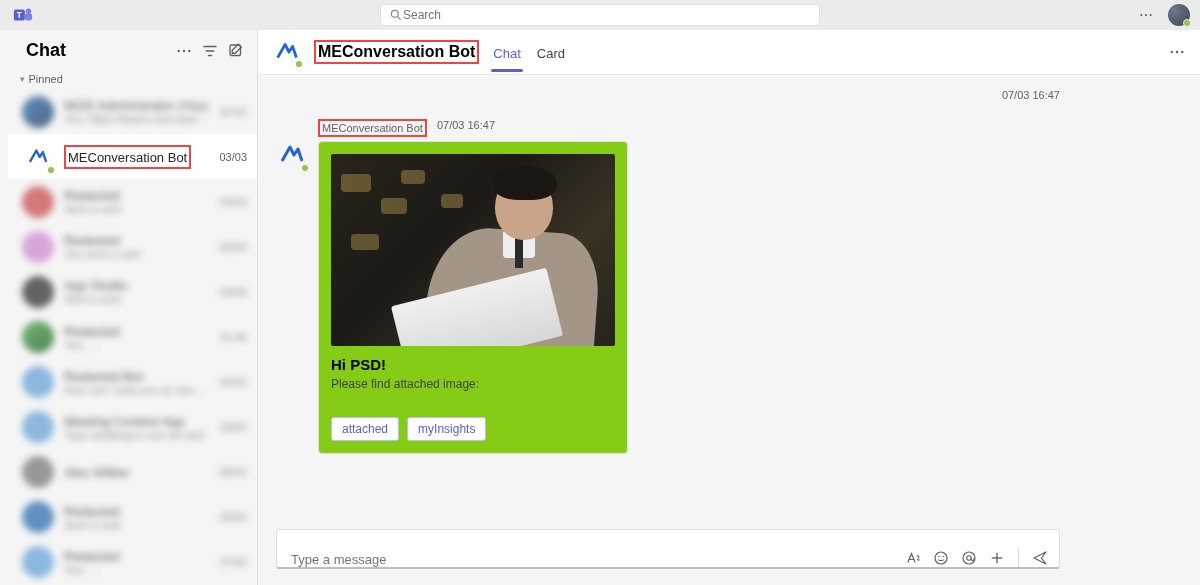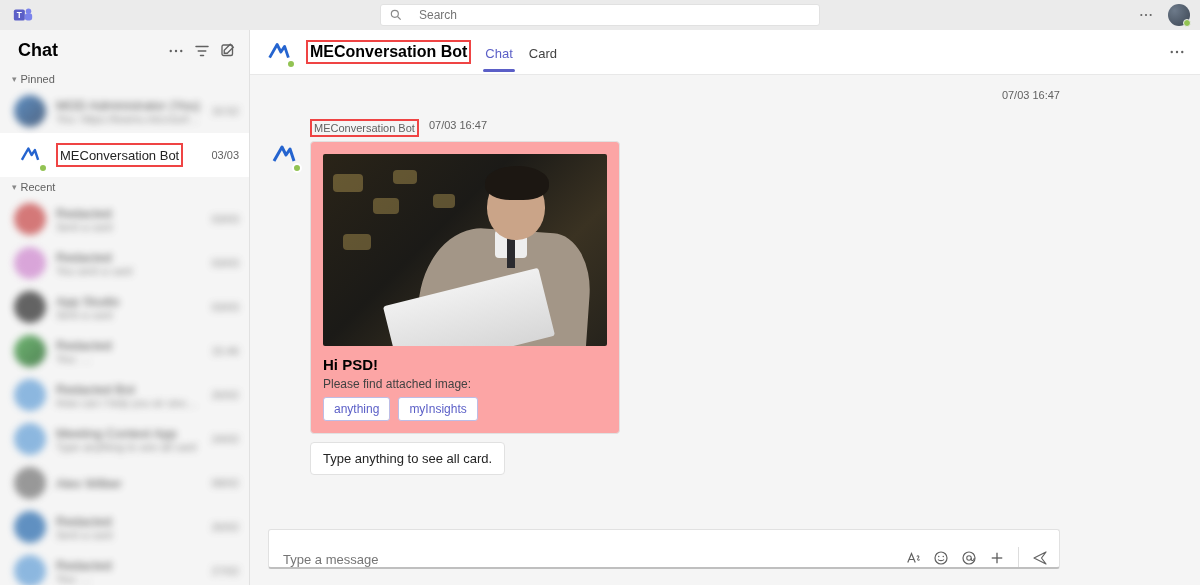--- a/index.html
+++ b/index.html
@@ -1,27 +1,27 @@
 <!DOCTYPE html>
 <html><head>
 <meta charset="utf-8">
 <style>
   * { box-sizing: border-box; margin: 0; padding: 0; font-family: "Segoe UI", Arial, sans-serif; }
   body { background: #f5f5f5; width: 1200px; height: 585px; overflow: hidden; }
 
   
   .topbar { height: 30px; background: #ebebeb; display: flex; align-items: center; position: relative; }
   .teams-logo { width: 22px; height: 22px; margin-left: 12px; color:#5b5fc7; }
-  .search-wrap { position: absolute; left: 50%; transform: translateX(-50%); width: 440px; height: 22px; background: #fff; border: 1px solid #e1e1e1; border-radius: 3px; display: flex; align-items: center; padding: 0 8px; gap:16px; }
+  .search-wrap { position: absolute; left: 50%; transform: translateX(-50%); width: 440px; height: 22px; background: #fff; border: 1px solid #e1e1e1; border-radius: 3px; display: flex; align-items: center; padding: 0 8px; gap:0; }
   .search-wrap input { border: none; outline: none; font-size: 12px; flex:1; color:#333; }
   .top-right { position: absolute; right: 10px; display: flex; align-items: center; gap:14px; }
   .avatar { width: 22px; height: 22px; border-radius: 50%; background: radial-gradient(circle at 30% 30%, #6d7a8a, #3b4552); position: relative; }
   .presence-dot{position:absolute;right:-1px;bottom:-1px;width:8px;height:8px;border-radius:50%;background:#92c353;border:1.5px solid #ebebeb;}
 
-  main { display: flex; height: 555px; }
+  main { display: flex; height: 555px; padding-left: 8px; }
 
   
   .sidebar { width: 250px; background:#f5f5f5; border-right:1px solid #e1e1e1; display:flex; flex-direction:column; }
   .sidebar-head { display:flex; align-items:center; padding:10px 12px 8px 18px; }
   .sidebar-title { font-size:18px; font-weight:700; flex:1; }
   .sidebar-head .icn { width:18px; height:18px; color:#616161; margin-left:8px; }
   .section-label{font-size:11px; color:#616161; padding:4px 12px; display:flex; align-items:center; gap:4px;text-align:center;}
   .section-label::before{content:"▾"; font-size:9px; color:#888;}
 
   .chat-item{ display:flex; align-items:center; padding:6px 10px 6px 14px; height:46px; gap:10px; }
@@ -50,33 +50,33 @@
   .scroll{ flex:1; overflow:auto; padding:10px 140px 10px 18px; position:relative;}
 
   .ts-right{ text-align:right; font-size:11px; color:#616161; margin:4px 0 2px; }
   .bubble-out{ display:inline-block; background:#e8ebfa; border-radius:4px; padding:8px 12px; font-size:13px; color:#242424; float:right; clear:both;}
   .clear{clear:both;}
 
   .msg-row{ display:flex; gap:10px; margin-top:18px;}
   .msg-row .ava{ width:32px;height:32px; position:relative; margin-top:20px;}
   .sender-line{ font-size:11px; color:#616161; margin-bottom:4px; display:flex; gap:10px;}
 
-  .card{ width:310px; background:#fca5a5; border:1px solid #e1e1e1; border-radius:4px; padding:12px; }
+  .card{ width:310px; background:#84cc16; border:1px solid #e1e1e1; border-radius:4px; padding:12px; }
   .card-img{ width:100%; height:192px; border-radius:2px; background:linear-gradient(135deg,#2a2418 0%, #1b1a17 40%, #3a3222 70%, #26231c 100%); position:relative; overflow:hidden;}
   .bokeh{position:absolute;border-radius:4px;background:rgba(220,190,100,.35);}
   .person{position:absolute; right:18px; bottom:-4px; width:190px; height:190px;}
   .coat{position:absolute; left:20px; top:70px; width:170px; height:140px; background:#a39687; border-radius:60px 40px 10px 10px / 80px 60px 10px 10px; transform:rotate(4deg);}
   .head{position:absolute; left:88px; top:14px; width:58px;height:66px; background:#caa488; border-radius:50% 50% 48% 48%;}
   .hair{position:absolute;left:86px;top:6px;width:64px;height:34px;background:#1c1712;border-radius:50% 50% 40% 40%;}
   .collar{position:absolute;left:96px;top:70px;width:32px;height:28px;background:#eee;border-radius:4px;}
   .tie{position:absolute;left:108px;top:78px;width:8px;height:30px;background:#2a2a2e;}
   .paper{position:absolute;left:-10px;bottom:-6px;width:160px;height:70px;background:linear-gradient(180deg,#f0f0f0,#d7d7d7);transform:rotate(-14deg);border-radius:3px;}
 
   .card h3{font-size:15px;font-weight:600;margin:10px 0 4px;}
-  .card p{font-size:12px;color:#424242;margin-bottom:6px;}
+  .card p{font-size:12px;color:#424242;margin-bottom:26px;}
   .card-actions{display:flex;gap:8px;}
   .chip{border:1px solid #bdbde6;color:#5b5fc7;font-size:12px;padding:4px 10px;border-radius:3px;background:#fff;}
 
   .bot-reply{ margin-top:8px; margin-left:42px; display:inline-block; background:#fff; border:1px solid #e1e1e1; border-radius:4px; padding:8px 12px; font-size:13px; color:#242424;}
 
   
   .composer-wrap{ padding:8px 140px 16px 18px;}
   .composer{ background:#fff; border:1px solid #e1e1e1; border-bottom:2px solid #bfbfbf; border-radius:3px; height:40px; display:flex; align-items:flex-end; padding:0 10px 0 14px; gap:10px;}
   .composer input{border:none;outline:none;flex:1;font-size:13px;color:#242424;}
   .composer .cicn{width:18px;height:18px;color:#616161;}
@@ -148,23 +148,20 @@
       <div class="thumb botthumb">
         <svg viewBox="0 0 32 32">
             <path d="M6 22 L14 8 L18 16 L22 10 L26 22" fill="none" stroke="#2564cf" stroke-width="3" stroke-linejoin="round"></path>
           </svg>
         <span class="bot-badge"></span>
       </div>
       <div class="info"><span class="red-box"><span class="name">MEConversation Bot</span></span></div>
       <div class="time">03/03</div>
     </div>
 
-    <div class="section-label">
-        <span>Recent</span>
-      </div>
     <div class="chat-item blurred">
         <div class="thumb" style="background:#c94f4f"></div>
         <div class="info">
           <div class="name">Redacted</div>
           <div class="sub">Sent a card</div>
         </div>
         <div class="time">03/03</div>
       </div>
     <div class="chat-item blurred">
         <div class="thumb" style="background:#d08bd0"></div>
@@ -280,28 +277,27 @@
                   <div class="collar"></div>
                   <div class="tie"></div>
                   <div class="head"></div>
                   <div class="hair"></div>
                   <div class="paper"></div>
                 </div>
             </div>
             <h3>Hi PSD!</h3>
             <p>Please find attached image:</p>
             <div class="card-actions">
-              <button class="chip">anything</button>
+              <button class="chip">attached</button>
               <button class="chip">myInsights</button>
             </div>
           </div>
         </div>
       </div>
 
-      <div class="bot-reply">Type anything to see all card.</div>
       <div class="clear"></div>
 
       <div style="height:18px"></div>
       
       
       <div class="clear"></div>
     </div>
 
     <div class="composer-wrap">
       <div class="composer">

